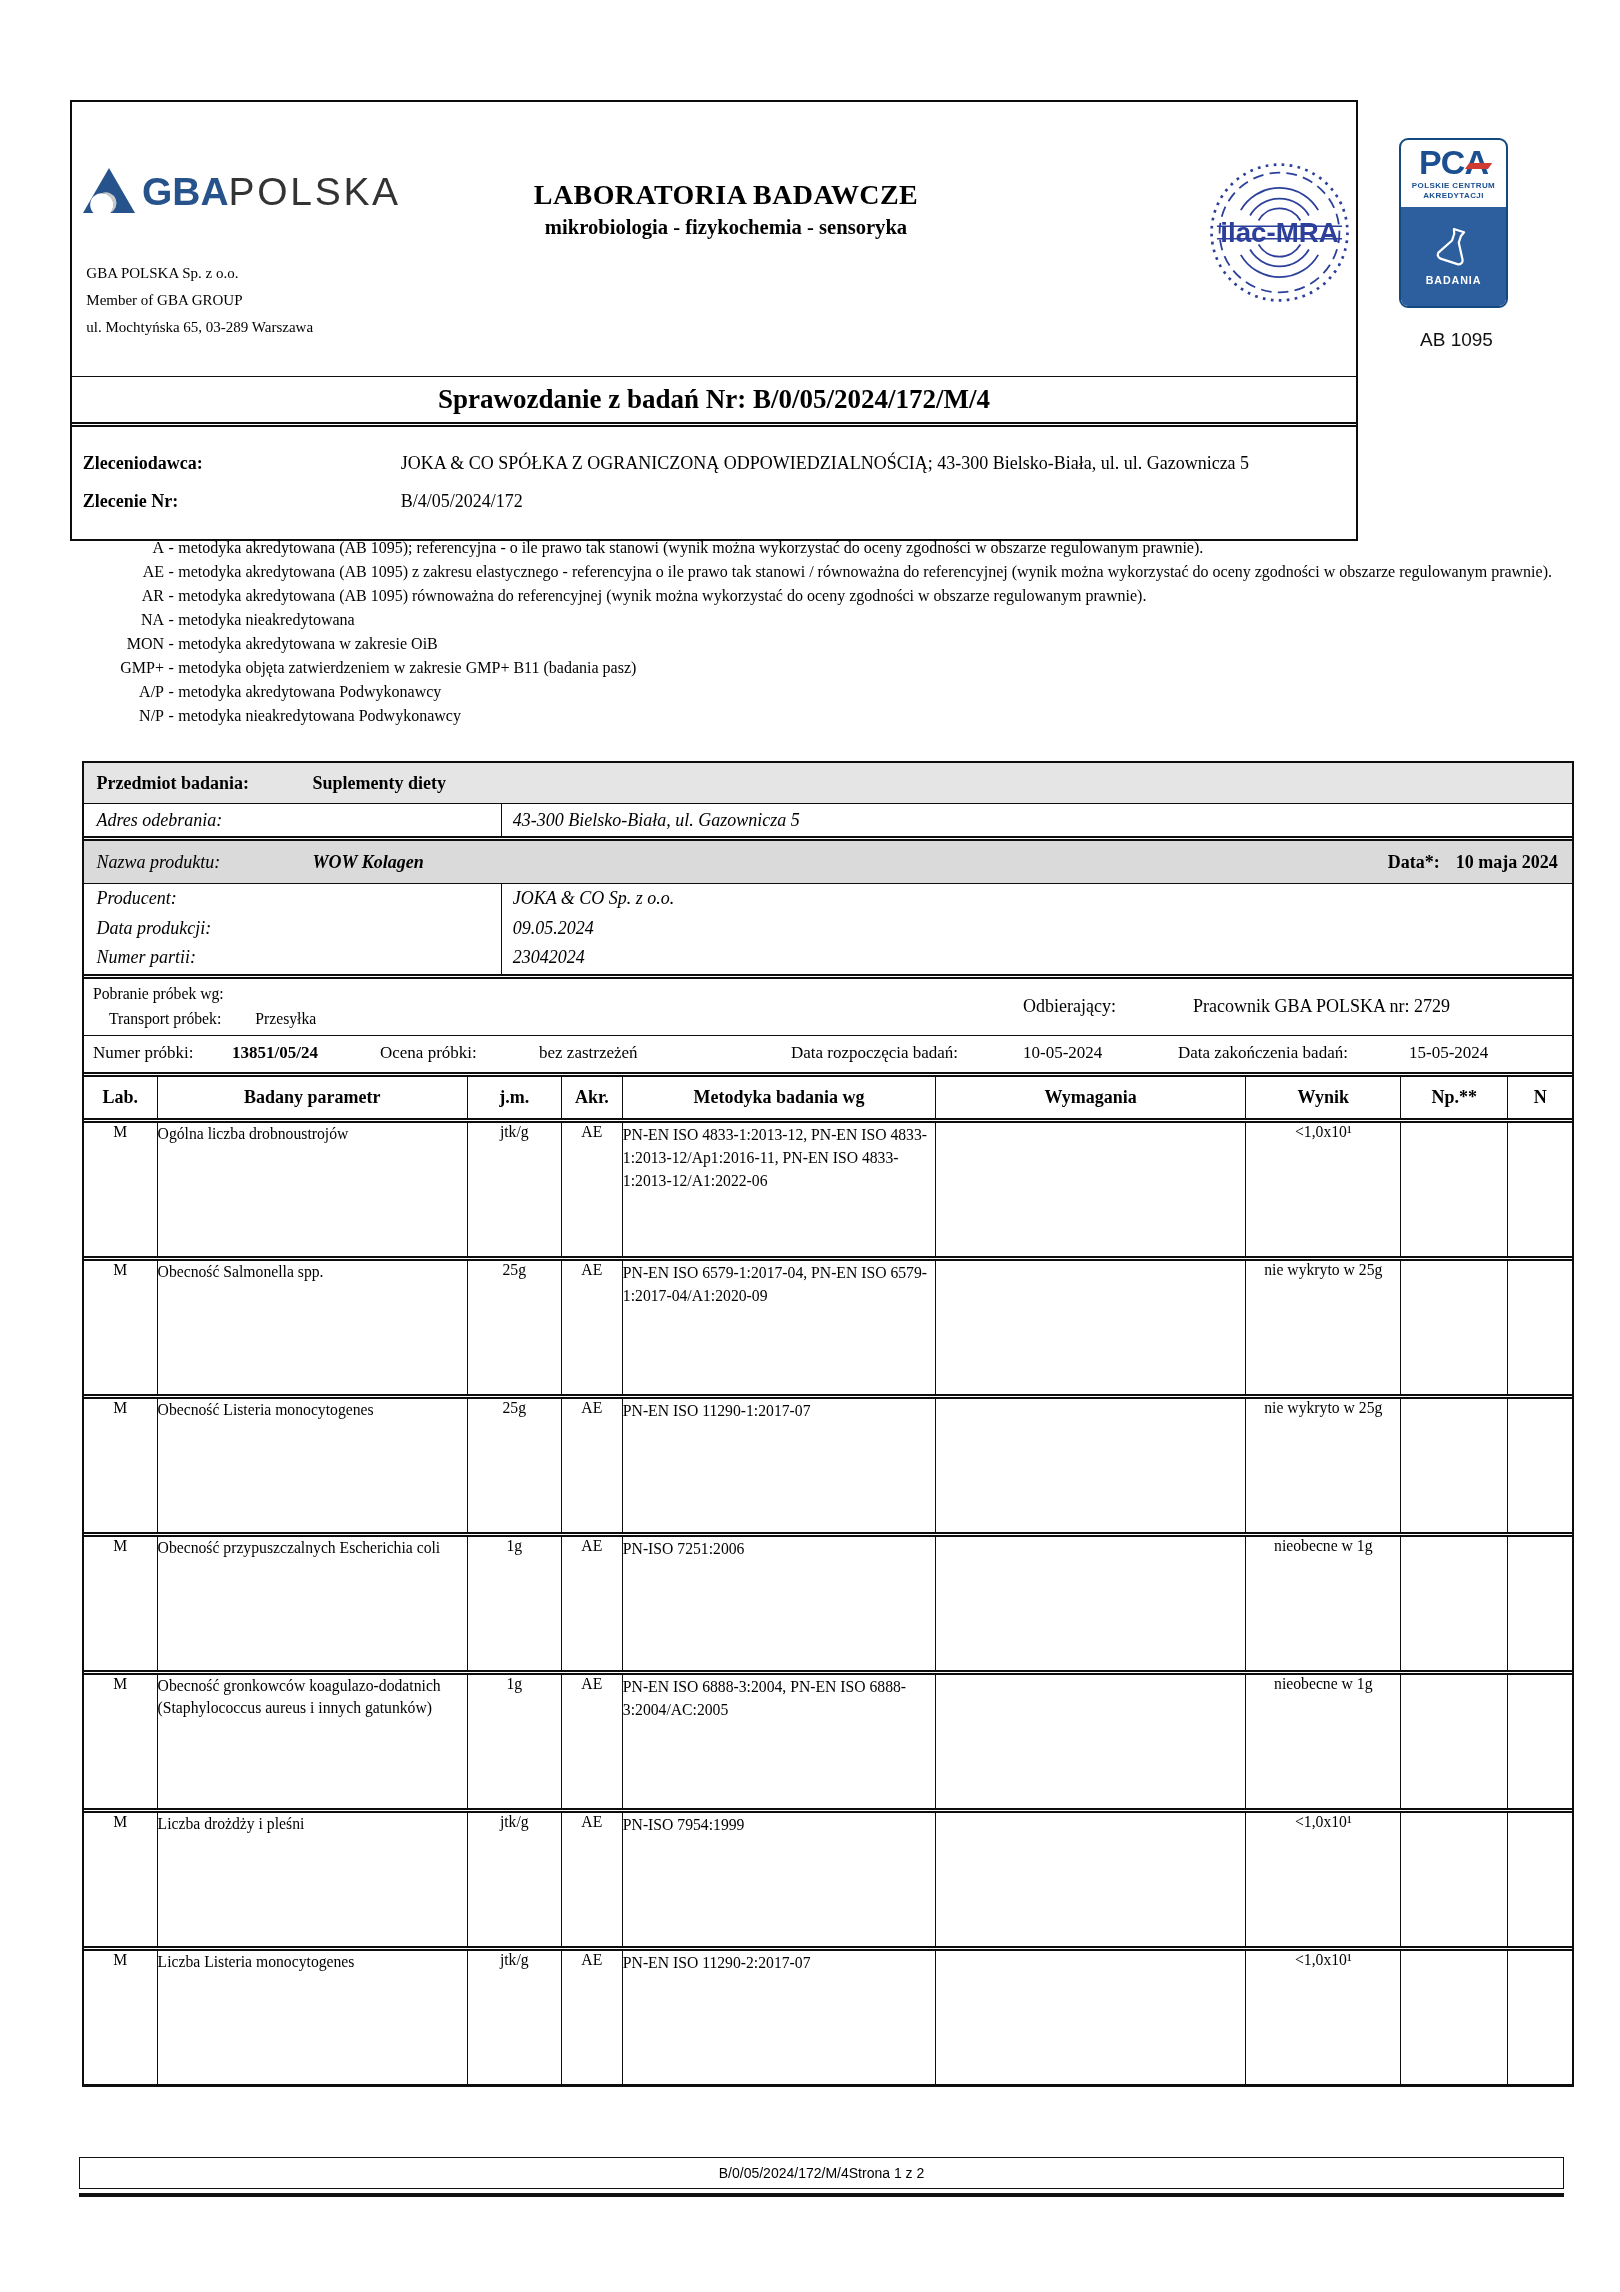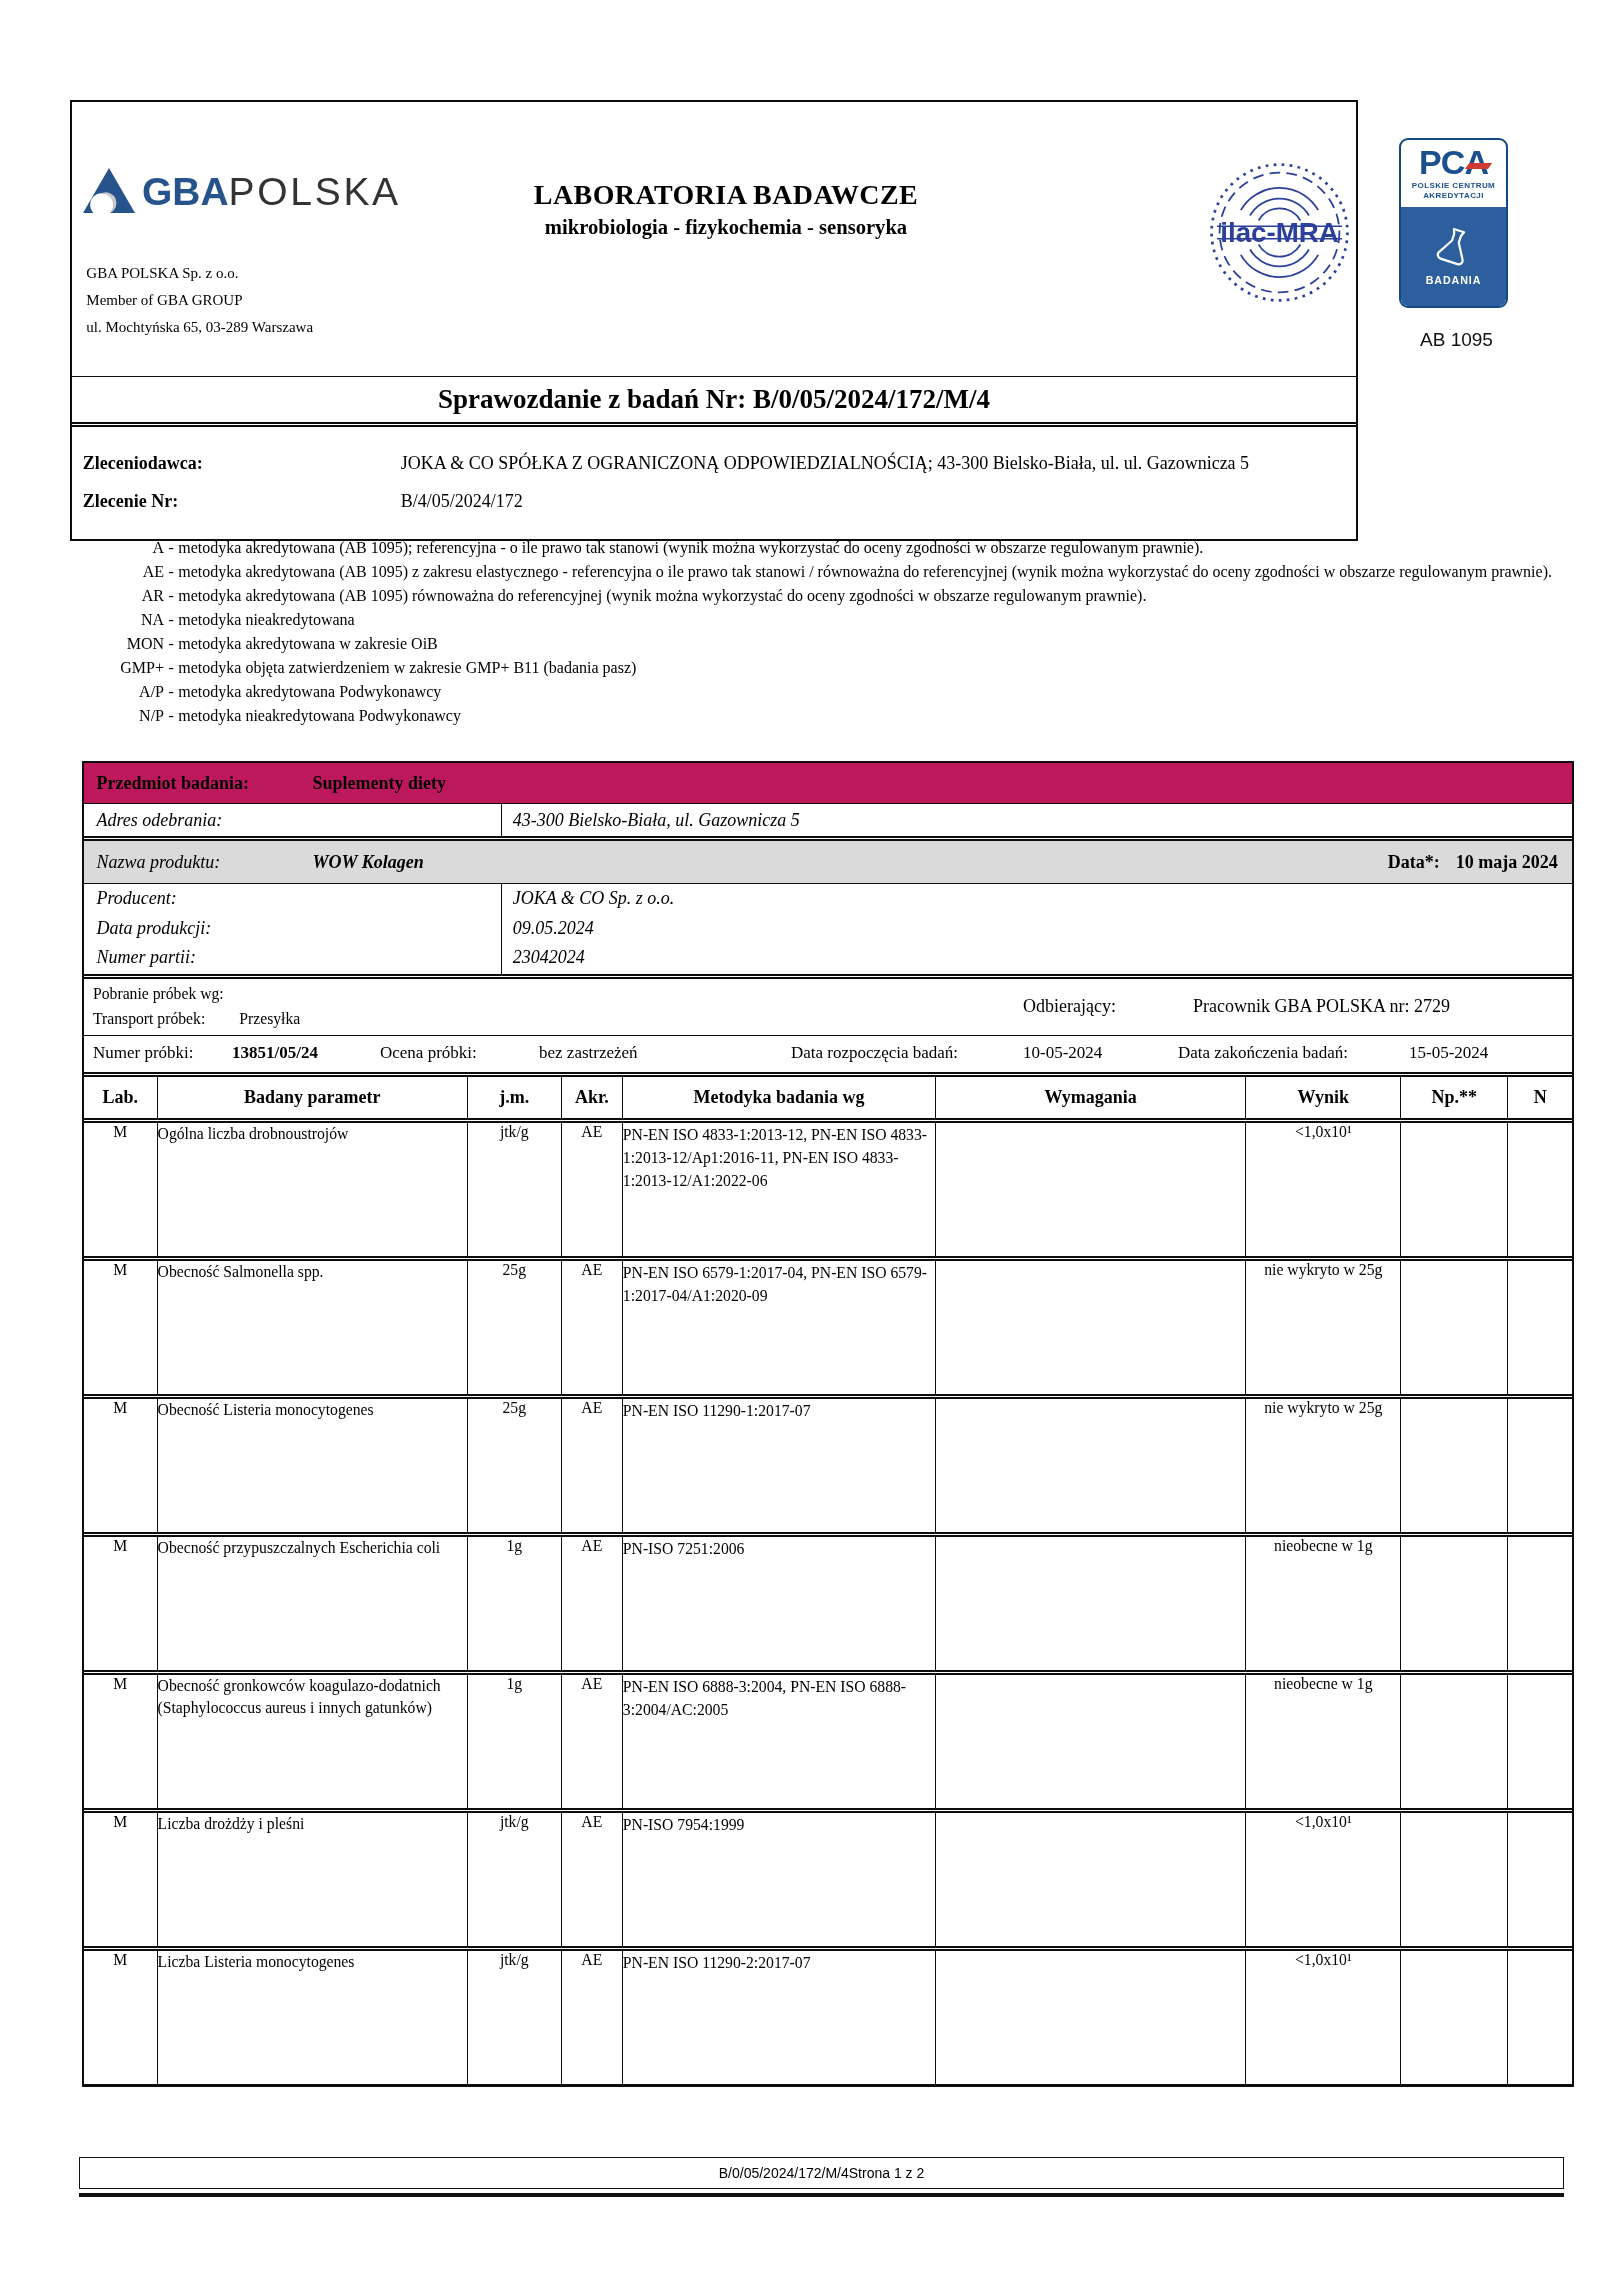--- a/index.html
+++ b/index.html
@@ -35,37 +35,37 @@
   .client-row .lbl{width:318px;padding-left:10.7px;font-weight:bold;}
 
   
   .legend{position:absolute;left:82px;top:536px;width:1492px;font-size:16px;line-height:24px;}
   .legend-row{display:grid;grid-template-columns:82px 14.3px 1fr;}
   .legend-row .code{text-align:right;}
   .legend-row .dash{text-align:center;}
 
   
   .box2{position:absolute;left:82px;top:761px;width:1492px;border:2.7px solid #0d0d0d;border-bottom-width:3.6px;box-sizing:border-box;}
-  .row-subject{height:40px;background:#be185d;border-bottom:1.8px solid #0d0d0d;display:flex;align-items:center;font-size:18px;font-weight:bold;}
+  .row-subject{height:40px;background:#e5e5e5;border-bottom:1.8px solid #0d0d0d;display:flex;align-items:center;font-size:18px;font-weight:bold;}
   .row-subject .lbl{width:216px;padding-left:12.5px;}
   .row-address{height:32px;border-bottom:5.4px double #0d0d0d;display:grid;grid-template-columns:417px 1fr;align-items:center;font-style:italic;font-size:18px;}
   .row-address .lbl{padding-left:12.5px;}
   .row-address .val{border-left:1.8px solid #0d0d0d;height:100%;display:flex;align-items:center;padding-left:10.7px;}
   .row-product{height:42px;background:#dadada;border-bottom:1.8px solid #0d0d0d;display:flex;align-items:center;font-size:18px;}
   .row-product .lbl{width:216px;padding-left:12.5px;font-style:italic;}
   .row-product .val{font-weight:bold;font-style:italic;}
   .row-product .dategrp{margin-left:auto;padding-right:14.3px;font-weight:bold;}
   .row-product .dategrp .dlbl{margin-right:16px;}
   .row-producer{height:90px;border-bottom:5.4px double #0d0d0d;display:grid;grid-template-columns:417px 1fr;font-style:italic;font-size:18px;}
   .row-producer .col{padding-top:0;line-height:29.6px;}
   .row-producer .col.left{padding-left:12.5px;}
   .row-producer .col.right{border-left:1.8px solid #0d0d0d;padding-left:10.7px;}
   .row-pickup{height:56px;border-bottom:1.8px solid #0d0d0d;position:relative;font-size:15.7px;}
   .pickup-l1{position:absolute;left:9px;top:6.3px;}
-  .pickup-l2{position:absolute;left:9px;top:31px;}
+  .pickup-l2{position:absolute;left:25px;top:31px;}
   .pickup-l2 .v{margin-left:34px;}
   .receiver-lbl{position:absolute;left:939px;top:17px;font-size:18px;}
   .receiver-val{position:absolute;left:1109px;top:17px;font-size:18px;}
   .row-sampleinfo{height:36px;border-bottom:5.4px double #0d0d0d;position:relative;font-size:17px;}
   .row-sampleinfo span{position:absolute;top:7.2px;white-space:nowrap;}
   .si-nl{left:9px;} .si-nv{left:148px;font-weight:bold;} .si-ol{left:296px;} .si-ov{left:455px;}
   .si-sl{left:707px;} .si-sv{left:939px;} .si-el{left:1094px;} .si-ev{left:1325px;}
 
   table.results{width:100%;border-collapse:collapse;table-layout:fixed;font-size:15.7px;}
   table.results th{height:41px;border-bottom:5.4px double #0d0d0d;font-size:18px;font-weight:bold;vertical-align:middle;text-align:center;padding:0;}

